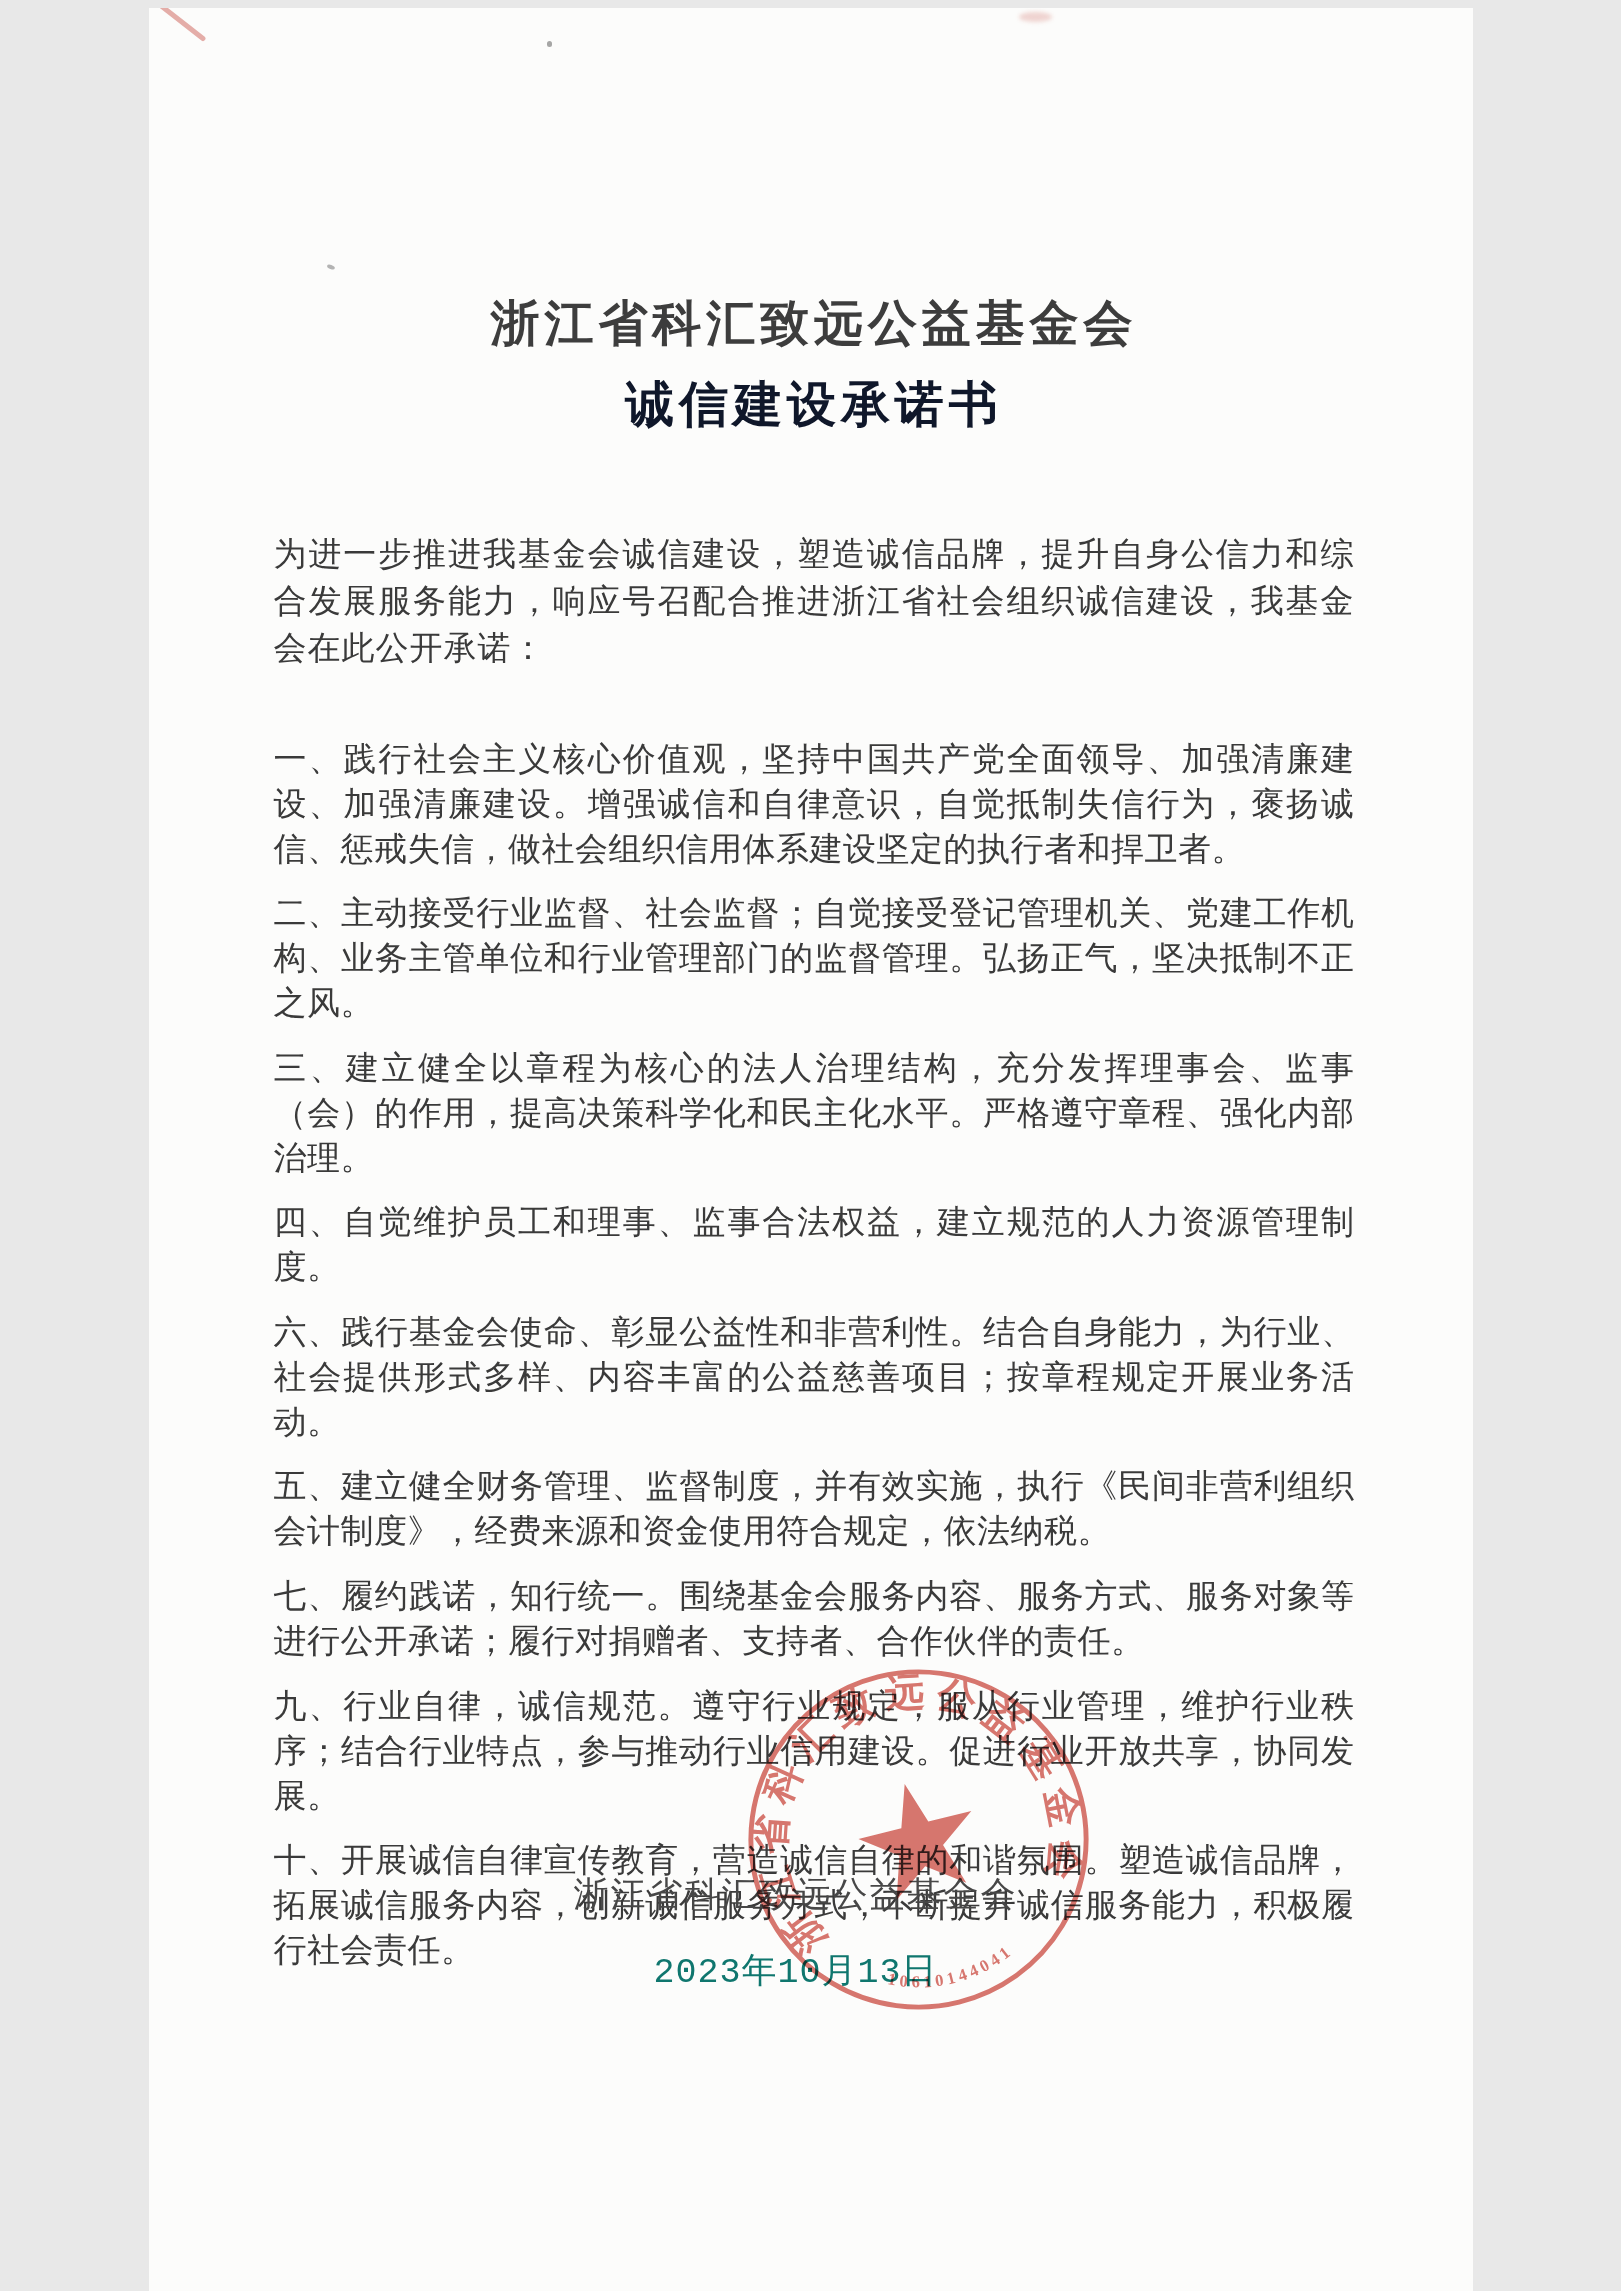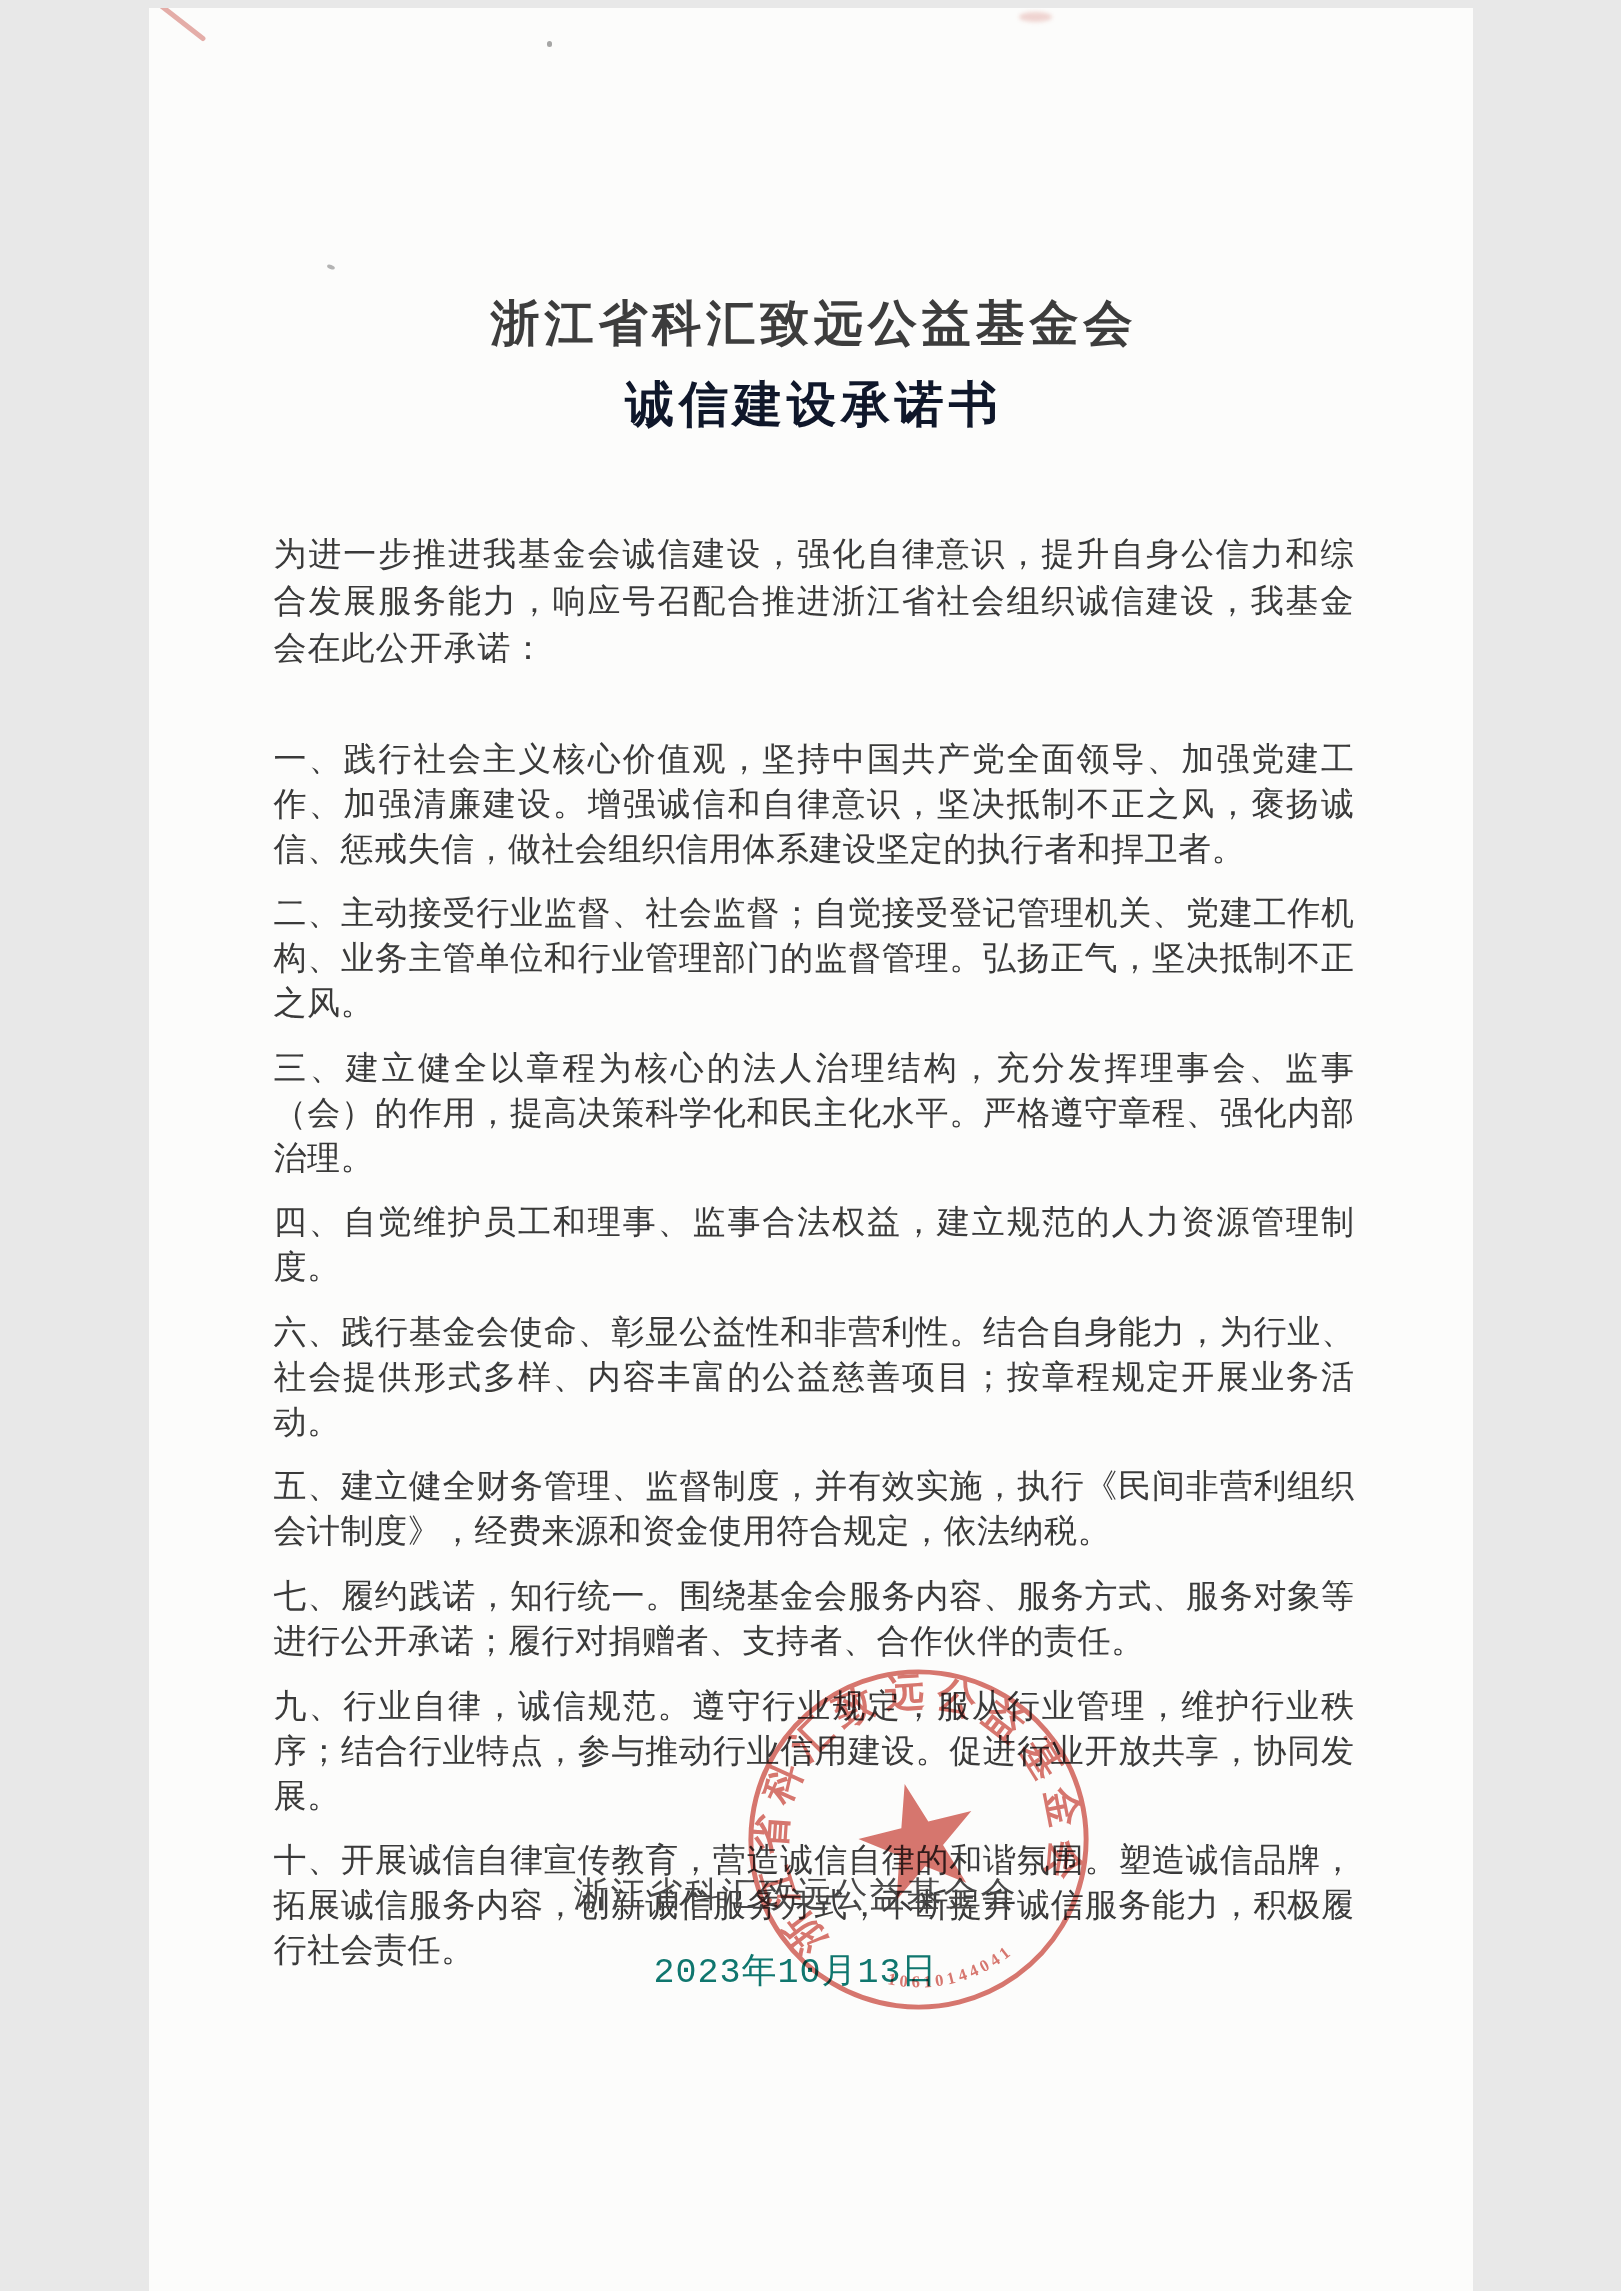--- a/index.html
+++ b/index.html
@@ -82,24 +82,24 @@
   <div class="artifact a1"></div>
   <div class="artifact a2"></div>
   <div class="artifact a3"></div>
   <div class="artifact a4"></div>
   <div class="artifact a5"></div>
 
   <div class="content">
     <h1 class="doc-title">浙江省科汇致远公益基金会</h1>
     <h2 class="doc-subtitle">诚信建设承诺书</h2>
 
-    <p class="intro">为进一步推进我基金会诚信建设，强化自律意识，提升自身公信力和综合发展服务能力，响应号召配合推进浙江省社会组织诚信建设，我基金会在此公开承诺：</p>
+    <p class="intro">为进一步推进我基金会诚信建设，塑造诚信品牌，提升自身公信力和综合发展服务能力，响应号召配合推进浙江省社会组织诚信建设，我基金会在此公开承诺：</p>
 
     <div class="items">
-      <p>一、践行社会主义核心价值观，坚持中国共产党全面领导、加强党建工作、加强清廉建设。增强诚信和自律意识，坚决抵制不正之风，褒扬诚信、惩戒失信，做社会组织信用体系建设坚定的执行者和捍卫者。</p>
+      <p>一、践行社会主义核心价值观，坚持中国共产党全面领导、加强清廉建设、加强清廉建设。增强诚信和自律意识，自觉抵制失信行为，褒扬诚信、惩戒失信，做社会组织信用体系建设坚定的执行者和捍卫者。</p>
       <p>二、主动接受行业监督、社会监督；自觉接受登记管理机关、党建工作机构、业务主管单位和行业管理部门的监督管理。弘扬正气，坚决抵制不正之风。</p>
       <p>三、建立健全以章程为核心的法人治理结构，充分发挥理事会、监事（会）的作用，提高决策科学化和民主化水平。严格遵守章程、强化内部治理。</p>
       <p>四、自觉维护员工和理事、监事合法权益，建立规范的人力资源管理制度。</p>
       <p>六、践行基金会使命、彰显公益性和非营利性。结合自身能力，为行业、社会提供形式多样、内容丰富的公益慈善项目；按章程规定开展业务活动。</p>
       <p>五、建立健全财务管理、监督制度，并有效实施，执行《民间非营利组织会计制度》，经费来源和资金使用符合规定，依法纳税。</p>
       <p>七、履约践诺，知行统一。围绕基金会服务内容、服务方式、服务对象等进行公开承诺；履行对捐赠者、支持者、合作伙伴的责任。</p>
       <p>九、行业自律，诚信规范。遵守行业规定，服从行业管理，维护行业秩序；结合行业特点，参与推动行业信用建设。促进行业开放共享，协同发展。</p>
       <p>十、开展诚信自律宣传教育，营造诚信自律的和谐氛围。塑造诚信品牌，拓展诚信服务内容，创新诚信服务方式，不断提升诚信服务能力，积极履行社会责任。</p>
     </div>
   </div>

